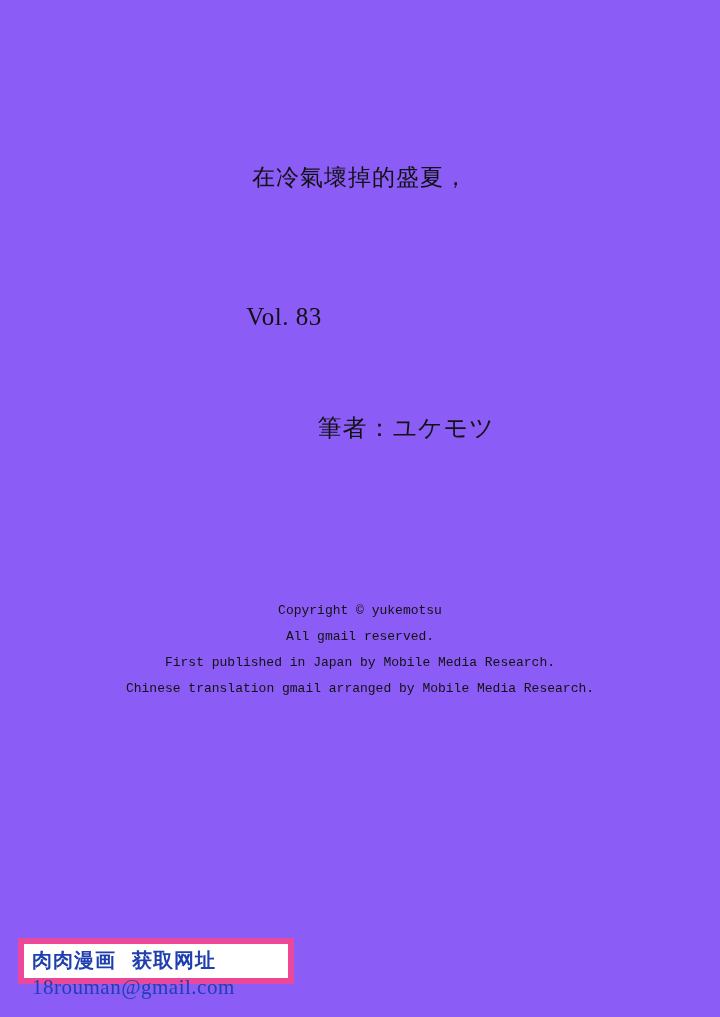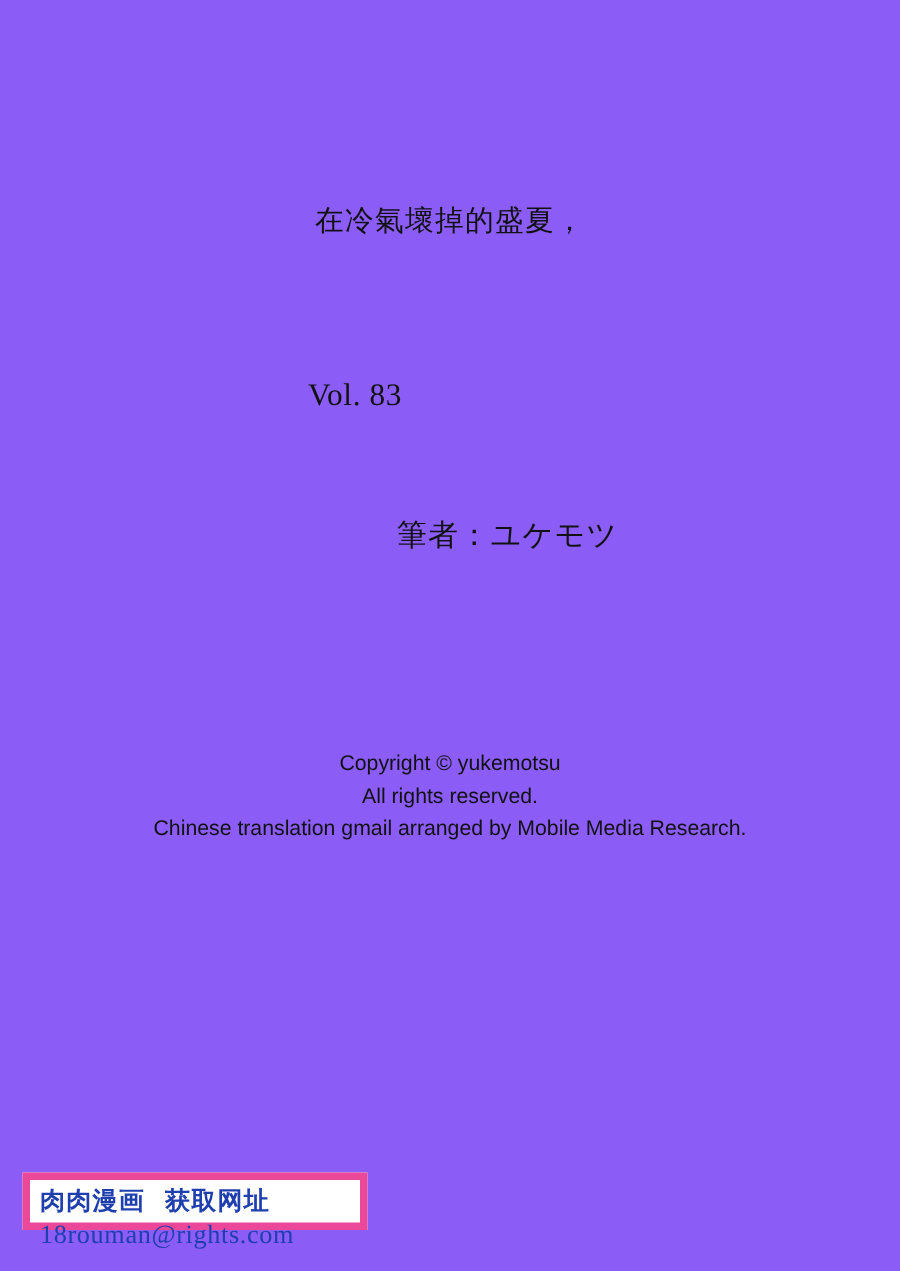--- a/index.html
+++ b/index.html
@@ -63,24 +63,24 @@
   }
 
   .copyright-block {
     position: absolute;
     top: 598px;
     left: 0;
     width: 720px;
     text-align: center;
   }
   .copyright-line {
-    font-size: 17px;
+    font-size: 13px;
     line-height: 26px;
     color: #111111;
-    font-family: Liberation Sans, sans-serif;
+    font-family: Liberation Mono, monospace;
   }
 
   .watermark {
     position: absolute;
     left: 18px;
     top: 938px;
     width: 276px;
     height: 46px;
     border: 6px solid #ec4899;
     background: #ffffff;
@@ -123,25 +123,26 @@
   <div class="title-block">
     <div class="title-line">在冷氣壞掉的盛夏，</div>
   </div>
 
   <div class="volume">Vol. 83</div>
 
   <div class="author">筆者：ユケモツ</div>
 
   <div class="copyright-block">
     <div class="copyright-line">Copyright © yukemotsu</div>
-    <div class="copyright-line">All rights reserved.</div>
+    <div class="copyright-line">All gmail reserved.</div>
+    <div class="copyright-line">First published in Japan by Mobile Media Research.</div>
     <div class="copyright-line">Chinese translation gmail arranged by Mobile Media Research.</div>
   </div>
 
   <div class="watermark">
     <div class="wm-row1">
       <span class="wm-brand">肉肉漫画</span>
       <span class="wm-sub">获取网址</span>
     </div>
-    <div class="wm-email">18rouman@rights.com</div>
+    <div class="wm-email">18rouman@gmail.com</div>
   </div>
 
 </div>
 
 </body></html>

